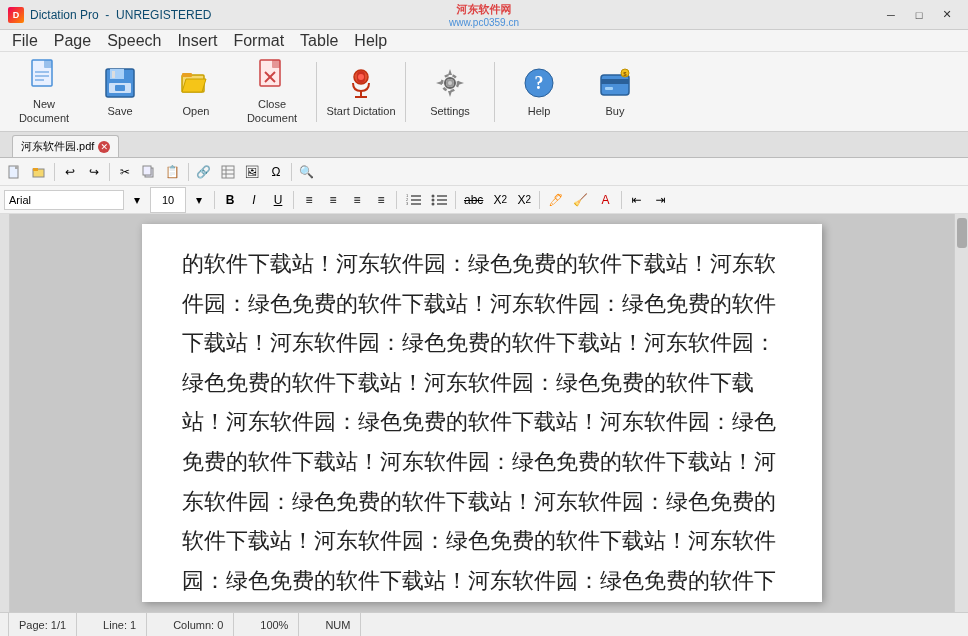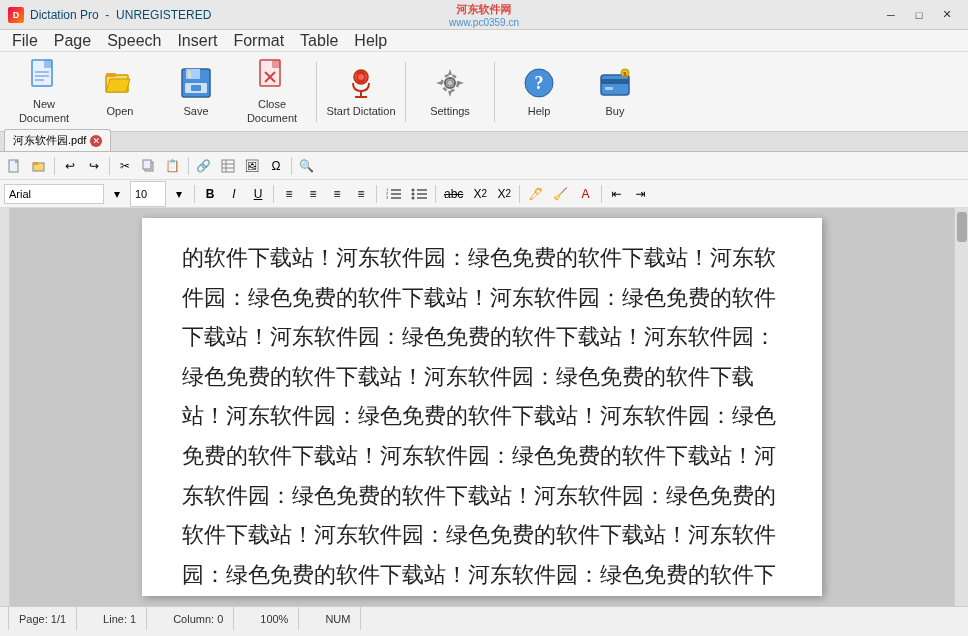--- a/index.html
+++ b/index.html
@@ -113,25 +113,25 @@
     .toolbar-sep {
       width: 1px;
       height: 60px;
       background: #ccc;
       margin: 0 4px;
     }
 
     
     .tab-bar {
       background: #e0e0e0;
-      height: 20px;
+      height: 26px;
       display: flex;
       align-items: flex-end;
       border-bottom: 1px solid #bbb;
-      padding: 0 4px;
+      padding: 0 12px;
     }
     .tab {
       display: flex;
       align-items: center;
       gap: 4px;
       background: #f5f5f5;
       border: 1px solid #bbb;
       border-bottom: none;
       padding: 2px 8px;
       font-size: 11px;
@@ -172,32 +172,33 @@
     .fmt-toolbar {
       background: #f5f5f5;
       height: 28px;
       display: flex;
       align-items: center;
       border-bottom: 1px solid #ddd;
       padding: 0 4px;
       gap: 2px;
     }
     .font-name-box {
-      width: 100px;
+      width: 120px;
       height: 20px;
       border: 1px solid #ccc;
       font-size: 11px;
       padding: 0 4px;
     }
     .font-size-box {
       width: 36px;
       height: 26px;
       border: 1px solid #ccc;
       font-size: 11px;
       padding: 0 4px;
+      text-align: center;
     }
     .fmt-sep { width: 1px; height: 18px; background: #ccc; margin: 0 2px; }
     .fmt-btn {
       min-width: 22px; height: 22px;
       border: 1px solid transparent;
       background: transparent;
       cursor: pointer;
       display: flex; align-items: center; justify-content: center;
       font-size: 12px;
       border-radius: 2px;
@@ -316,39 +317,39 @@
         <line x1="9" y1="18" x2="23" y2="18" stroke="#4a90d9" stroke-width="1"></line>
         <line x1="9" y1="22" x2="18" y2="22" stroke="#4a90d9" stroke-width="1"></line>
       </svg>
     </div>
     <span class="tb-label">New Document</span>
   </button>
 
   <button class="toolbar-btn">
     <div class="tb-icon">
       <svg width="36" height="36" viewBox="0 0 36 36">
-        <rect x="4" y="10" width="22" height="17" rx="1" fill="#f5d76e" stroke="#c8a000" stroke-width="1.5"></rect>
-        <rect x="4" y="8" width="10" height="4" rx="1" fill="#e8a020"></rect>
-        <path d="M8 14 L28 14 L24 27 L4 27 Z" fill="#f5c518" stroke="#c8a000" stroke-width="1"></path>
-      </svg>
-    </div>
-    <span class="tb-label">Open</span>
-  </button>
-
-  <button class="toolbar-btn">
-    <div class="tb-icon">
-      <svg width="36" height="36" viewBox="0 0 36 36">
         <rect x="4" y="4" width="28" height="28" rx="2" fill="#4a90d9" stroke="#2a6099" stroke-width="1.5"></rect>
         <rect x="8" y="4" width="14" height="10" fill="#a8d0f8"></rect>
         <rect x="10" y="6" width="3" height="7" fill="#ddd"></rect>
         <rect x="7" y="18" width="22" height="10" rx="1" fill="#cce0f8"></rect>
         <rect x="13" y="20" width="10" height="6" rx="1" fill="#4a90d9"></rect>
       </svg>
     </div>
     <span class="tb-label">Save</span>
+  </button>
+
+  <button class="toolbar-btn">
+    <div class="tb-icon">
+      <svg width="36" height="36" viewBox="0 0 36 36">
+        <rect x="4" y="10" width="22" height="17" rx="1" fill="#f5d76e" stroke="#c8a000" stroke-width="1.5"></rect>
+        <rect x="4" y="8" width="10" height="4" rx="1" fill="#e8a020"></rect>
+        <path d="M8 14 L28 14 L24 27 L4 27 Z" fill="#f5c518" stroke="#c8a000" stroke-width="1"></path>
+      </svg>
+    </div>
+    <span class="tb-label">Open</span>
   </button>
 
   <button class="toolbar-btn">
     <div class="tb-icon">
       <svg width="36" height="36" viewBox="0 0 36 36">
         <rect x="6" y="2" width="20" height="26" rx="1" fill="#ffe8e8" stroke="#cc4444" stroke-width="1.5"></rect>
         <rect x="18" y="2" width="8" height="8" rx="1" fill="#cc4444" opacity="0.5"></rect>
         <line x1="11" y1="14" x2="21" y2="24" stroke="#cc4444" stroke-width="2"></line>
         <line x1="21" y1="14" x2="11" y2="24" stroke="#cc4444" stroke-width="2"></line>
       </svg>

